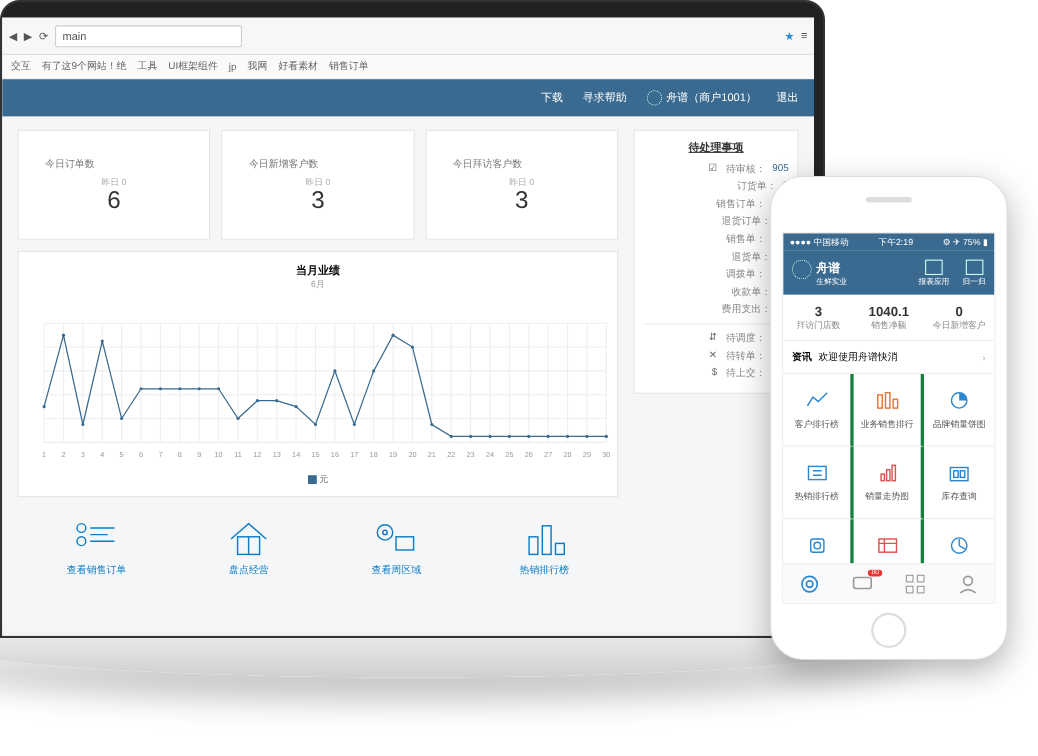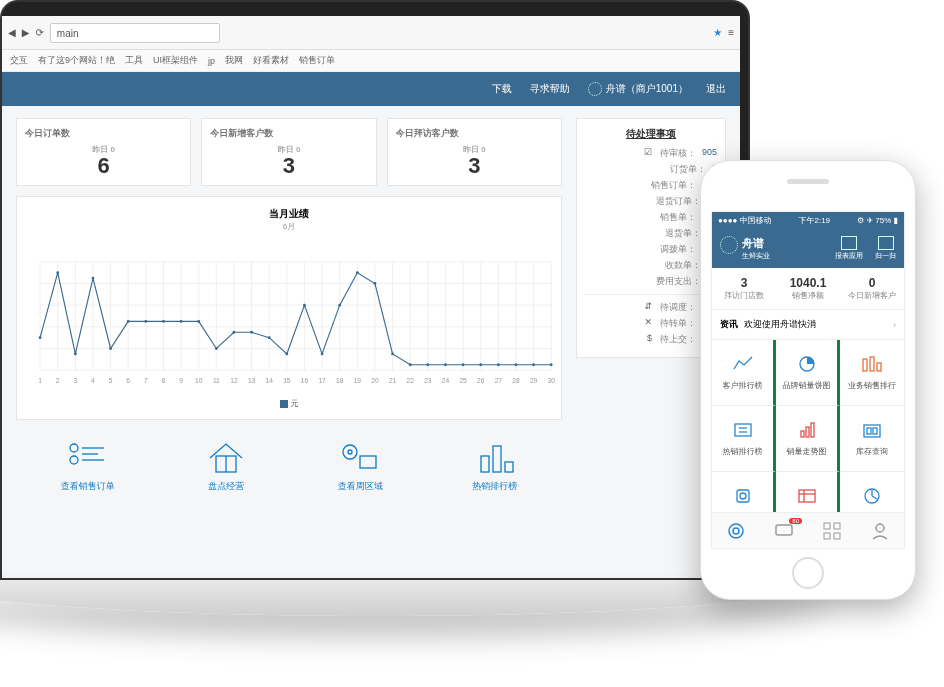--- a/index.html
+++ b/index.html
@@ -22,21 +22,21 @@
 .topnav div { display: flex; align-items: center; gap: 4px; }
 .globe { width: 14px; height: 14px; border: 1px dotted #cfe; border-radius: 50%; }
 
 
 .content { padding: 12px 14px; display: flex; gap: 14px; background: #f4f6f8; height: calc(100% - 34px - 22px - 34px); }
 .main { flex: 1; }
 .side { width: 150px; }
 
 
 .cards { display: flex; gap: 10px; margin-bottom: 10px; }
-.card { flex: 1; background: #fff; border: 1px solid #e5e5e5; padding: 8px; font-size: 9px; color: #777; text-align: left; font-weight: bold; }
+.card { flex: 1; background: #fff; border: 1px solid #e5e5e5; padding: 24px; font-size: 9px; color: #777; text-align: left; }
 .card .label { margin-bottom: 4px; }
 .card .sub { font-size: 8px; color: #aaa; text-align: center; }
 .card .big { font-size: 22px; color: #333; text-align: center; line-height: 1; }
 
 
 .chartbox { background: #fff; border: 1px solid #e5e5e5; padding: 10px 6px; }
 .charttitle { text-align: center; font-size: 10px; font-weight: bold; }
 .chartsub { text-align: center; font-size: 8px; color: #999; margin-bottom: 4px; }
 .chart { position: relative; height: 160px; }
 .grid line { stroke: #eee; stroke-width: 1; }
@@ -419,35 +419,35 @@
           <div class="pi">
             <svg width="22" height="18" viewBox="0 0 22 18">
               <polyline points="2,14 7,6 12,10 20,2" stroke="#2a87d0"></polyline>
             </svg>
           </div>
           <div>客户排行榜</div>
         </div>
         <div class="pcell">
           <div class="pi">
             <svg width="22" height="18" viewBox="0 0 22 18">
-              <circle cx="11" cy="9" r="7" stroke="#2a87d0"></circle>
-              <path d="M11 2 A7 7 0 0 1 18 9 L11 9 Z" fill="#2a87d0" stroke="none"></path>
-            </svg>
-          </div>
-          <div>品牌销量饼图</div>
-        </div>
-        <div class="pcell">
-          <div class="pi">
-            <svg width="22" height="18" viewBox="0 0 22 18">
               <rect x="2" y="4" width="4" height="12" stroke="#e2733a"></rect>
               <rect x="9" y="2" width="4" height="14" stroke="#e2733a"></rect>
               <rect x="16" y="8" width="4" height="8" stroke="#e2733a"></rect>
             </svg>
           </div>
           <div>业务销售排行</div>
+        </div>
+        <div class="pcell">
+          <div class="pi">
+            <svg width="22" height="18" viewBox="0 0 22 18">
+              <circle cx="11" cy="9" r="7" stroke="#2a87d0"></circle>
+              <path d="M11 2 A7 7 0 0 1 18 9 L11 9 Z" fill="#2a87d0" stroke="none"></path>
+            </svg>
+          </div>
+          <div>品牌销量饼图</div>
         </div>
         <div class="pcell">
           <div class="pi">
             <svg width="22" height="18" viewBox="0 0 22 18">
               <rect x="3" y="3" width="16" height="12" stroke="#2a87d0"></rect>
               <line x1="7" y1="7" x2="15" y2="7" stroke="#2a87d0"></line>
               <line x1="7" y1="11" x2="15" y2="11" stroke="#2a87d0"></line>
             </svg>
           </div>
           <div>热销排行榜</div>

